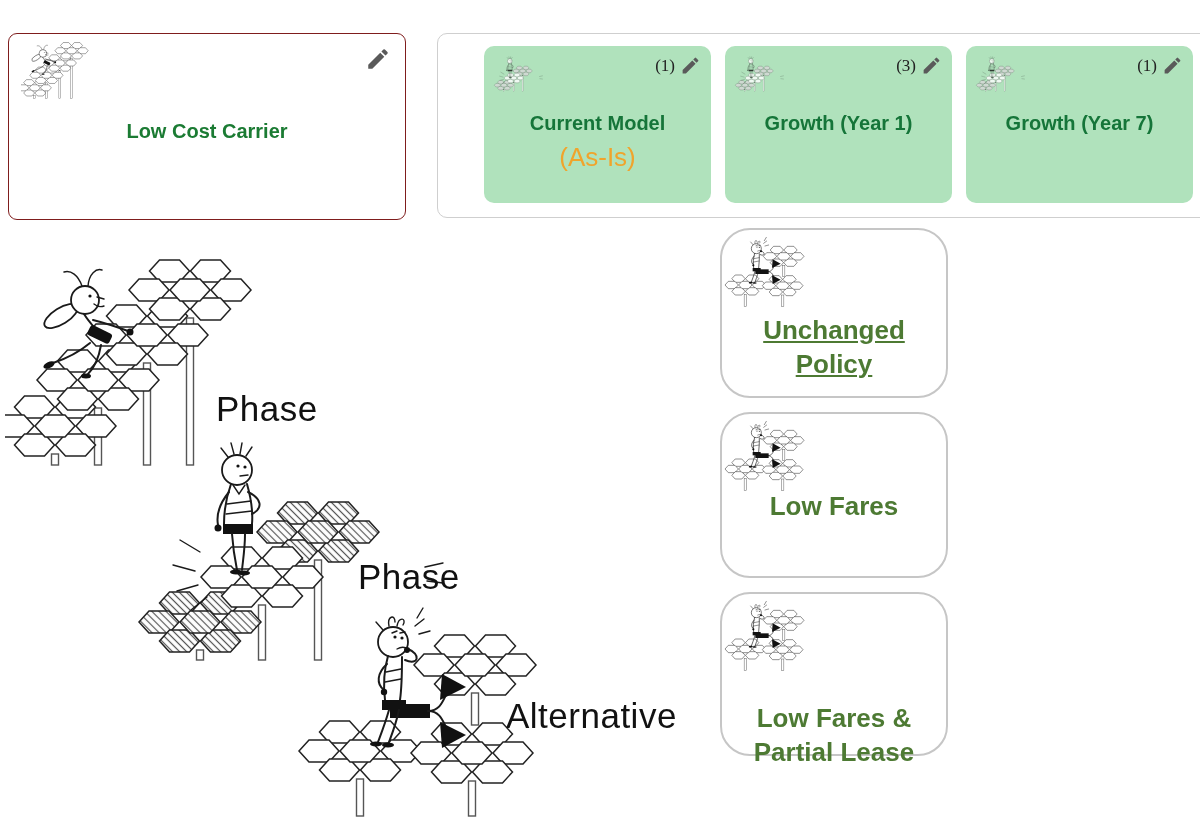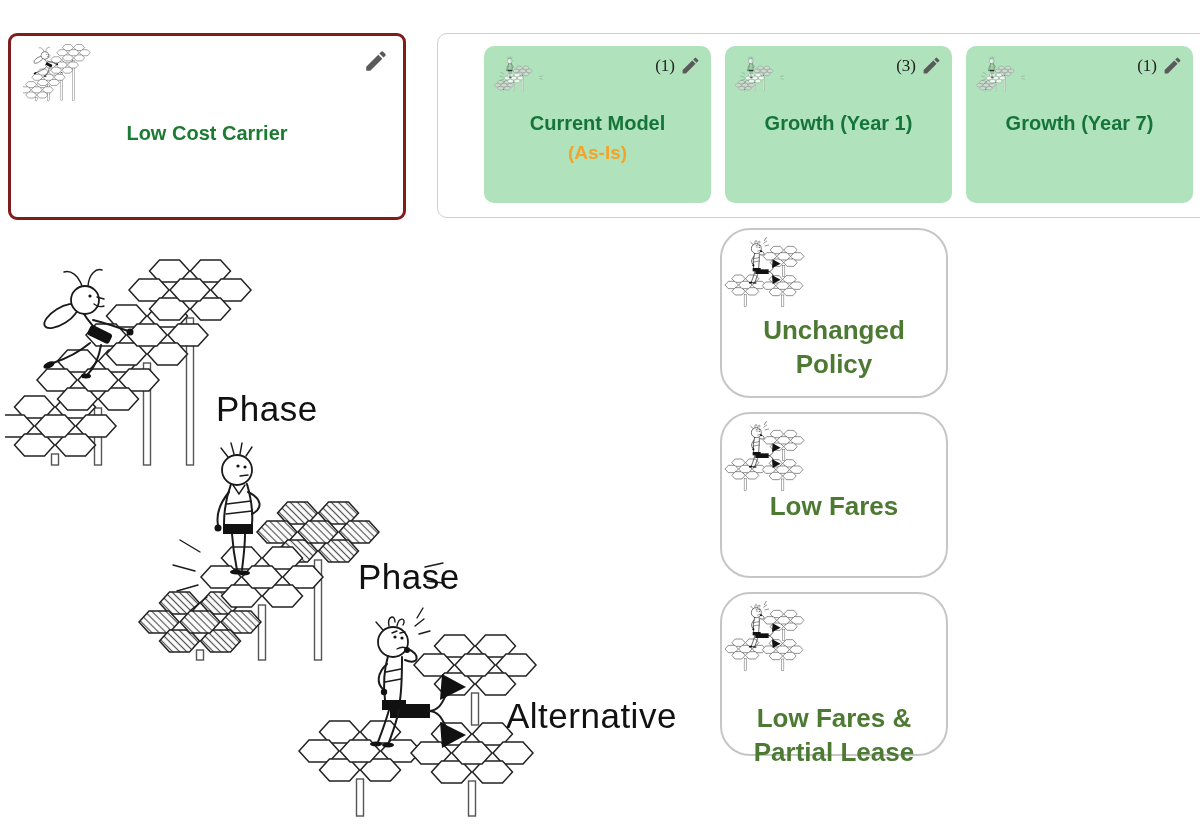--- a/index.html
+++ b/index.html
@@ -13,21 +13,21 @@
   .stem{fill:#fff;stroke:#555;stroke-width:1.4;}
   .ln{fill:none;stroke:#1a1a1a;stroke-width:2;stroke-linecap:round;}
   .thin{stroke-width:1.4;}
   .fillb{fill:#111;stroke:none;}
   .skin{fill:#fff;stroke:#1a1a1a;stroke-width:1.8;}
   .arrowp{fill:#111;stroke:none;}
 
   
   .model-card{
     position:absolute;left:8px;top:33px;width:398px;height:187px;
-    background:#fff;border:3px solid #7f1d1d;border-radius:9px;box-sizing:border-box;
+    background:#fff;border:1px solid #7f1d1d;border-radius:9px;box-sizing:border-box;
   }
   .model-card .mini{position:absolute;left:12px;top:8px;}
   .model-card .pencil{position:absolute;right:14px;top:12px;width:26px;height:26px;}
   .model-title{
     position:absolute;left:0;right:0;top:86px;text-align:center;
     font-size:20px;font-weight:bold;color:var(--model-title-green,#1b7b33);
   }
 
   
   .scenario-panel{
@@ -47,21 +47,21 @@
     font-family:"Liberation Serif","DejaVu Serif",serif;
     font-size:17px;color:#222;
   }
   .scenario-card .pencil{width:21px;height:21px;}
   .scenario-title{
     position:absolute;left:0;right:0;top:66px;text-align:center;
     font-size:20px;font-weight:bold;color:var(--scenario-title-green,#157539);
   }
   .scenario-subtitle{
     position:absolute;left:0;right:0;top:96px;text-align:center;
-    font-size:19px;font-weight:bold;color:var(--as-is-orange,#f0a42c);
+    font-size:26px;font-weight:normal;color:var(--as-is-orange,#f0a42c);
   }
   .scenario-subtitle:empty{display:none;}
 
   
   .scene{position:absolute;}
   .legend-label{
     position:absolute;font-size:35px;color:var(--label-black,#111);letter-spacing:.5px;
   }
 
   
@@ -71,21 +71,21 @@
   }
   .alternative-card.a0{top:228px;height:170px;}
   .alternative-card.a1{top:412px;height:166px;}
   .alternative-card.a2{top:592px;height:164px;}
   .alternative-card .mini{position:absolute;left:0px;top:0px;}
   .alt-title{
     position:absolute;left:0;right:0;text-align:center;
     font-size:26px;font-weight:bold;line-height:34px;
     color:var(--alternative-title-green,#4d7a33);
   }
-  .alternative-card.a0 .alt-title{top:83px;}
+  .alternative-card.a0 .alt-title{top:83px;text-decoration:underline;}
   .alternative-card.a1 .alt-title{top:75px;}
   .alternative-card.a2 .alt-title{top:64px;margin-top:43px;}
   .alt-title div:empty{display:none;}
 </style>
 </head>
 <body>
 
 <svg width="0" height="0" style="position:absolute" aria-hidden="true">
   <defs>
     <pattern id="hatch" width="5" height="5" patternUnits="userSpaceOnUse" patternTransform="rotate(-45)">

